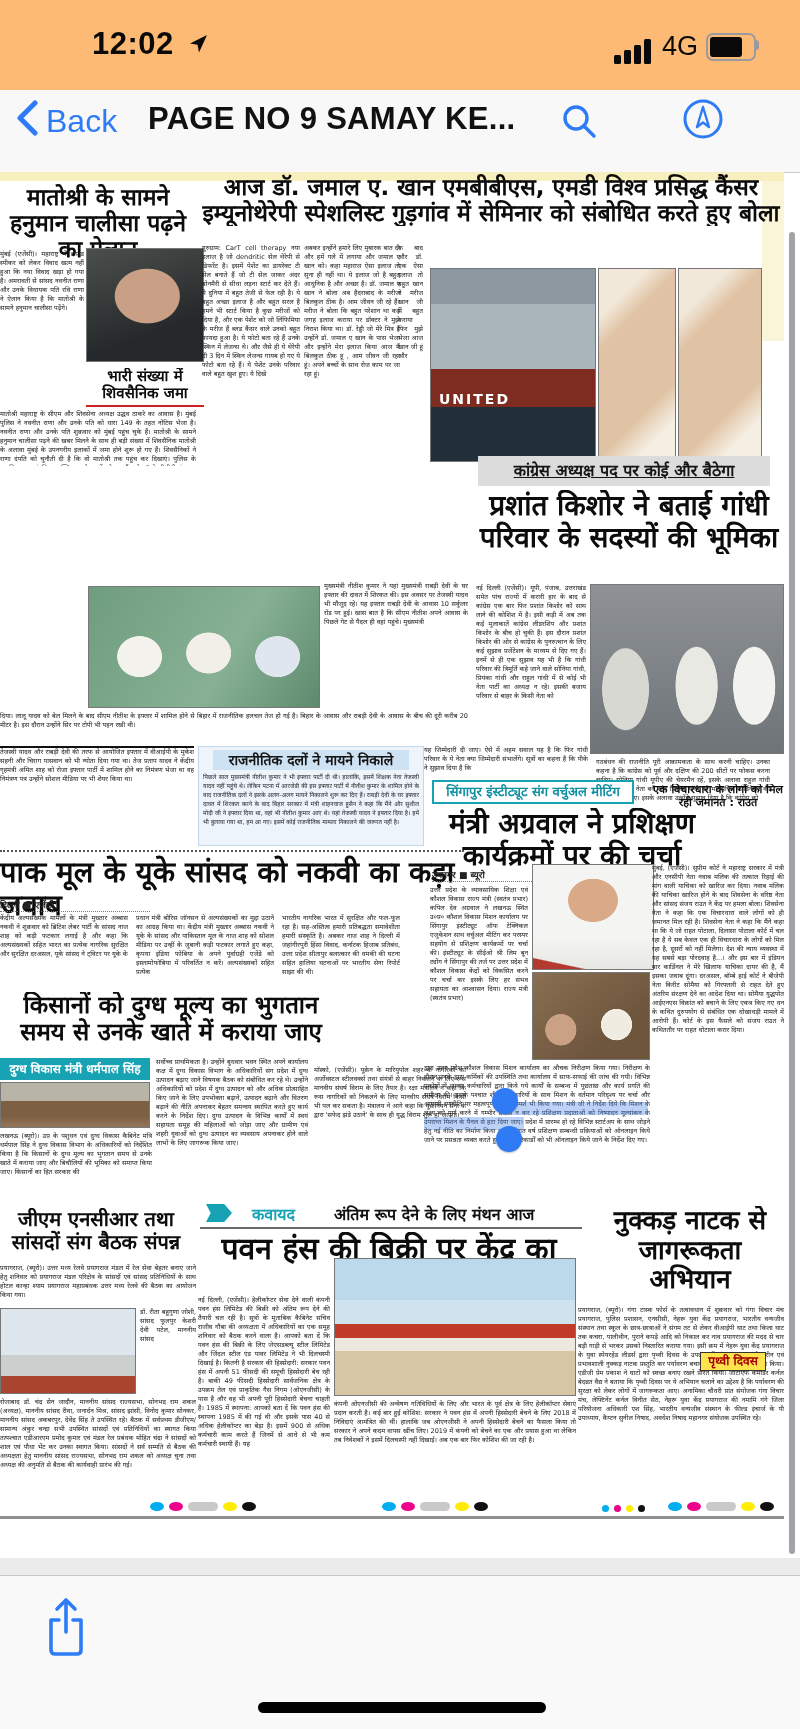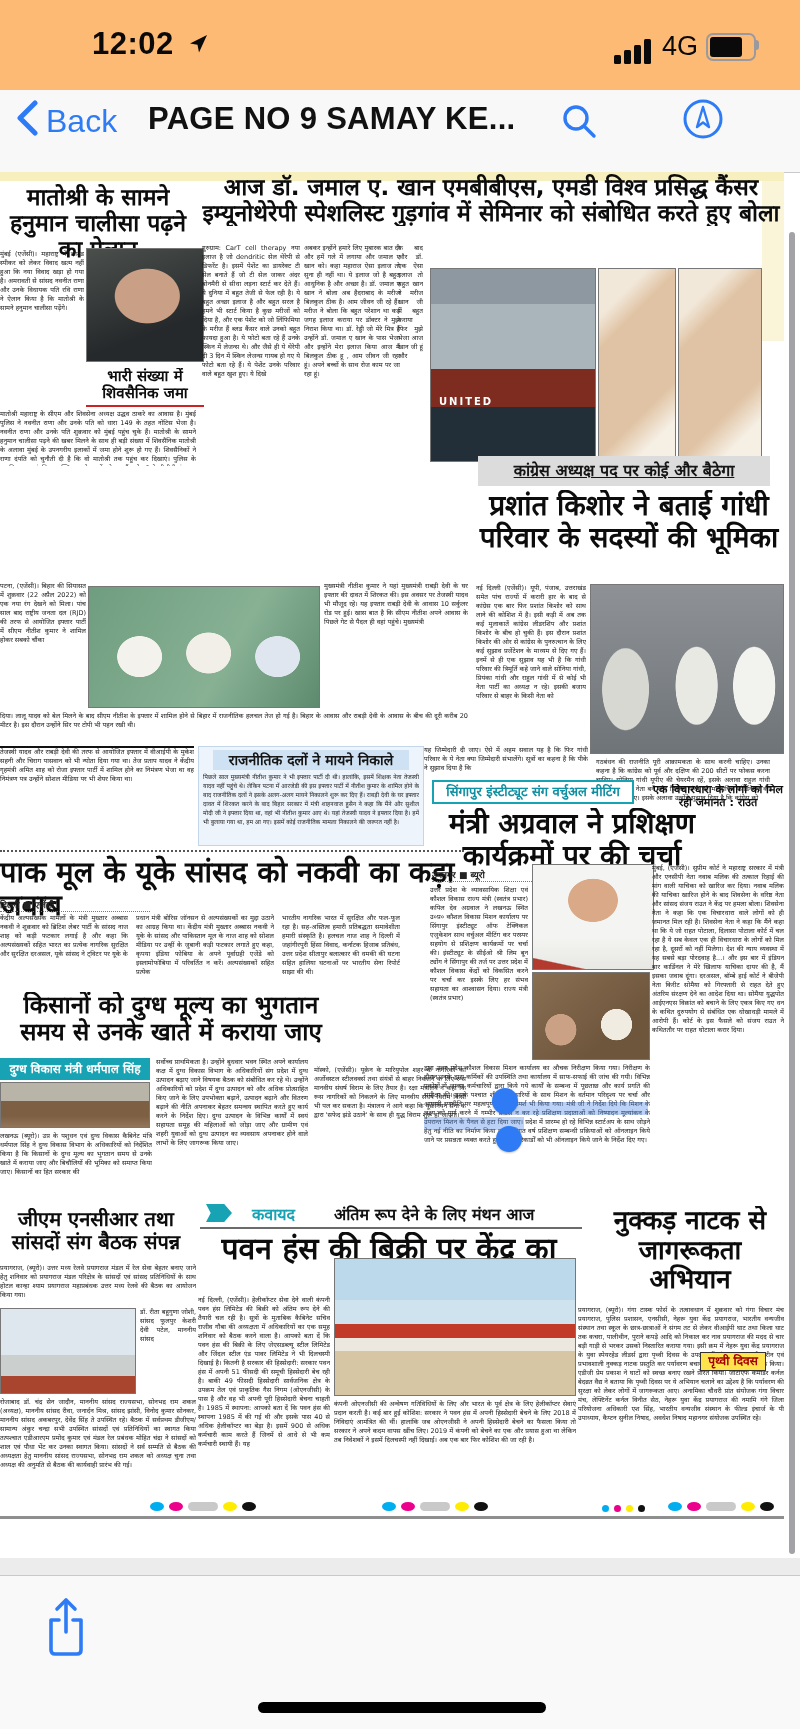--- a/index.html
+++ b/index.html
@@ -63,21 +63,21 @@
   .ph-woman{background:radial-gradient(ellipse 46% 40% at 52% 42%,#c99f85 0 60%,transparent 62%),linear-gradient(160deg,#4a4f4c,#26292b 70%)}
   .ph-podium{background:linear-gradient(180deg,#8d98a1 0 18%,#aab4bb 18% 52%,#7d2c1f 52% 72%,#222e38 72%)}
   .ph-arm{background:linear-gradient(135deg,#f2e8da 0 18%,#e0c3a4 30% 70%,#f5efe4 85%)}
   .ph-caps{background:radial-gradient(ellipse 16% 28% at 22% 58%,#f4f2ec 0 60%,transparent 62%),radial-gradient(ellipse 16% 28% at 52% 55%,#f1efe7 0 60%,transparent 62%),radial-gradient(ellipse 16% 28% at 82% 58%,#dfe6f0 0 60%,transparent 62%),linear-gradient(120deg,#6f9d7f,#88b194 60%,#5d8a6e)}
   .ph-gandhi{background:radial-gradient(ellipse 20% 40% at 18% 62%,#d8d8d2 0 60%,transparent 62%),radial-gradient(ellipse 18% 38% at 55% 60%,#e9e9e4 0 60%,transparent 62%),radial-gradient(ellipse 18% 38% at 85% 60%,#f2f2ee 0 60%,transparent 62%),linear-gradient(180deg,#8e9296,#6f7478)}
   .ph-bald{background:radial-gradient(ellipse 34% 34% at 50% 34%,#d9a988 0 60%,transparent 62%),linear-gradient(12deg,#b33a2e 0 8%,transparent 9%),linear-gradient(180deg,#f4f4f2 0 70%,#e7e7e3)}
   .ph-office{background:radial-gradient(ellipse 22% 30% at 24% 66%,#caa184 0 60%,transparent 62%),radial-gradient(ellipse 22% 30% at 72% 60%,#f0ece2 0 60%,transparent 62%),linear-gradient(140deg,#8a6f52,#6e563d 70%)}
   .ph-desk{background:linear-gradient(180deg,#b9b4a8 0 40%,#7d5f44 40% 75%,#93765a)}
   .ph-panel{background:linear-gradient(180deg,#dfe7ee 0 55%,#cbd0cf 55% 80%,#a9452f 80%)}
   .ph-heli{background:linear-gradient(180deg,#bcd9ec 0 30%,#cfe3ef 30% 48%,#c23a28 48% 58%,#ece8df 58% 68%,#d6c6a4 68%)}
-  .bannertxt{position:absolute;left:8px;bottom:28%;color:#fff;font-size:10px;font-weight:700;letter-spacing:2px}
+  .bannertxt{position:absolute;left:8px;bottom:28%;color:#fff;font-size:14px;font-weight:700;letter-spacing:2px}
 </style>
 </head>
 <body>
 
 <div class="abs statusbar">
   <div class="abs time">12:02</div>
   <span class="abs locarrow">
     <svg width="24" height="24" viewBox="0 0 24 24">
         <path d="M21 3 L4 11.5 L11.5 12.8 L13 20.5 Z" fill="#0a0a0a"></path>
       </svg>
@@ -137,21 +137,20 @@
   <div class="abs t" style="left:304px;top:72px;width:96px;height:218px">अबकर इन्होंने हमारे लिए मुबारक बात दी और हमें गले में लगाया और जमाल ए खान को। कहा महाराज ऐसा इलाज तो सुना ही नहीं था। ये इलाज जो है बहुत आधुनिक है और अच्छा है। डॉ. जमाल ए खान ने बोला अब हैदराबाद के मरीज बिलकुल ठीक है। आम जीवन जी रहे हैं। मरीज ने बोला कि बहुत परेशान था कई जगह इलाज कराया पर डॉक्टर ने मुझे निराश किया था। डॉ. रेड्डी जो मेरे मित्र है उन्होंने डॉ. जमाल ए खान के पास भेजा और इन्होंने मेरा इलाज किया आज मैं बिलकुल ठीक हू , आम जीवन जी रहा हूं। अपने बच्चों के साथ रोज काम पर जा रहा हूं।</div>
   <div class="abs t" style="left:398px;top:72px;width:25px;height:218px">क बाद और डॉ. एक ऐसा इलाज तो बहुत खान ने मरीज खान जी में बहुत कराया फिर मुझे भेजा आज खान जी हूं और</div>
   <div class="abs photo ph-podium" style="left:430px;top:96px;width:166px;height:194px">
     <span class="bannertxt">UNITED</span>
   </div>
   <div class="abs photo ph-arm" style="left:598px;top:96px;width:78px;height:194px"></div>
   <div class="abs photo ph-arm" style="left:678px;top:96px;width:84px;height:194px"></div>
 
   <div class="abs kickC" style="left:478px;top:284px;width:292px;height:30px">कांग्रेस अध्यक्ष पद पर कोई और बैठेगा</div>
 
-  <div class="abs t" style="left:0;top:410px;width:86px;height:150px">पटना, (एजेंसी)। बिहार की सियासत में शुक्रवार (22 अप्रैल 2022) को एक नया रंग देखने को मिला। पांच साल बाद राष्ट्रीय जनता दल (RJD) की तरफ से आयोजित इफ्तार पार्टी में सीएम नीतीश कुमार ने शामिल होकर सबको चौंका</div>
   <div class="abs photo ph-caps" style="left:88px;top:414px;width:232px;height:122px"></div>
   <div class="abs t" style="left:324px;top:410px;width:144px;height:150px">मुख्यमंत्री नीतीश कुमार ने यहां मुख्यमंत्री राबड़ी देवी के घर इफ्तार की दावत में शिरकत की। इस अवसर पर तेजस्वी यादव भी मौजूद रहे। यह इफ्तार राबड़ी देवी के आवास 10 सर्कुलर रोड पर हुई। खास बात है कि सीएम नीतीश अपने आवास के पिछले गेट से पैदल ही वहां पहुंचे। मुख्यमंत्री</div>
   <div class="abs t" style="left:0;top:540px;width:468px;height:32px">दिया। लालू यादव को बेल मिलने के बाद सीएम नीतीश के इफ्तार में शामिल होने से बिहार में राजनीतिक हलचल तेज हो गई है। बिहार के आवास और राबड़ी देवी के आवास के बीच की दूरी करीब 20 मीटर है। इस दौरान उन्होंने सिर पर टोपी भी पहन रखी थी।</div>
 
   <div class="abs h ctr" style="left:474px;top:318px;width:310px;font-size:28px">प्रशांत किशोर ने बताई गांधी परिवार के सदस्यों की भूमिका</div>
   <div class="abs t" style="left:476px;top:412px;width:110px;height:158px">नई दिल्ली (एजेंसी)। यूपी, पंजाब, उत्तराखंड समेत पांच राज्यों में करारी हार के बाद से कांग्रेस एक बार फिर प्रशांत किशोर को साथ लाने की कोशिश में है। इसी कड़ी में अब तक कई मुलाकातें कांग्रेस लीडरशिप और प्रशांत किशोर के बीच हो चुकी हैं। इस दौरान प्रशांत किशोर की ओर से कांग्रेस के पुनरुत्थान के लिए कई सुझाव प्रजेंटेशन के माध्यम से दिए गए हैं। इनमें से ही एक सुझाव यह भी है कि गांधी परिवार की त्रिमूर्ति कहे जाने वाले सोनिया गांधी, प्रियंका गांधी और राहुल गांधी में से कोई भी नेता पार्टी का अध्यक्ष न रहे। इसकी बजाय परिवार से बाहर के किसी नेता को</div>
   <div class="abs photo ph-gandhi" style="left:590px;top:412px;width:194px;height:170px"></div>
   <div class="abs t" style="left:424px;top:574px;width:164px;height:34px">यह जिम्मेदारी दी जाए। ऐसे में अहम सवाल यह है कि फिर गांधी परिवार के ये नेता क्या जिम्मेदारी संभालेंगे। सूत्रों का कहना है कि पीके ने सुझाव दिया है कि</div>
   <div class="abs t" style="left:596px;top:586px;width:174px;height:58px">गठबंधन की राजनीति पूरी आक्रामकता के साथ करनी चाहिए। उनका कहना है कि कांग्रेस को पूर्व और दक्षिण की 200 सीटों पर फोकस करना चाहिए। सोनिया गांधी यूपीए की चेयरमैन रहें, इसके अलावा राहुल गांधी संसदीय बोर्ड के नेता बनें और प्रियंका गांधी को महासचिव कॉर्डिनेशन की जिम्मेदारी दी जाए। इसके अलावा उन्होंने सुझाव दिया है कि कांग्रेस को</div>
 
@@ -161,21 +160,21 @@
 
   <div class="abs gbox" style="left:198px;top:574px;width:226px;height:100px">
     <div class="ghead">राजनीतिक दलों ने मायने निकाले</div>
     <div class="t" style="margin:0 4px;height:68px;font-size:6px">पिछले साल मुख्यमंत्री नीतीश कुमार ने भी इफ्तार पार्टी दी थी। हालांकि, इसमें शिक्षक नेता तेजस्वी यादव नहीं पहुंचे थे। लेकिन पटना में आरजेडी की इस इफ्तार पार्टी में नीतीश कुमार के शामिल होने के बाद राजनीतिक दलों ने इसके अलग-अलग मायने निकालने शुरू कर दिए हैं। राबड़ी देवी के घर इफ्तार दावत में शिरकत करने के बाद बिहार सरकार में मंत्री शाहनवाज हुसैन ने कहा कि मैंने और सुशील मोदी जी ने इफ्तार दिया था, वहां भी नीतीश कुमार आए थे। यहां तेजस्वी यादव ने इफ्तार दिया है। हमें भी बुलाया गया था, हम आ गए। इसमें कोई राजनीतिक मामला निकालने की जरूरत नहीं है।</div>
   </div>
 
   <div class="abs h dotrule" style="left:0;top:678px;width:464px;font-size:29px;padding-top:4px">पाक मूल के यूके सांसद को नकवी का कड़ा जवाब</div>
   <div class="abs byl" style="left:0;top:726px;width:150px;border-bottom:1px dotted #777">दिल्ली ■ एजेंसी</div>
   <div class="abs t" style="left:0;top:742px;width:128px;height:76px">केंद्रीय अल्पसंख्यक मामलों के मंत्री मुख्तार अब्बास नकवी ने शुक्रवार को ब्रिटिश लेबर पार्टी के सांसद नाज शाह को कड़ी फटकार लगाई है और कहा कि अल्पसंख्यकों सहित भारत का प्रत्येक नागरिक सुरक्षित और सुरक्षित दरअसल, यूके सांसद ने ट्विटर पर यूके के</div>
   <div class="abs t" style="left:136px;top:742px;width:138px;height:76px">प्रधान मंत्री बोरिस जॉनसन से अल्पसंख्यकों का मुद्दा उठाने का आग्रह किया था। केंद्रीय मंत्री मुख्तार अब्बास नकवी ने यूके के सांसद और पाकिस्तान मूल के नाज शाह को सोशल मीडिया पर उन्हीं के जुबानी कड़ी फटकार लगाते हुए कहा, कृपया इंडिया फोबिया के अपने पूर्वाग्रही एजेंडे को इस्लामोफोबिया में परिवर्तित न करें। अल्पसंख्यकों सहित प्रत्येक</div>
-  <div class="abs t" style="left:282px;top:742px;width:118px;height:76px">भारतीय नागरिक भारत में सुरक्षित और फल-फूल रहा है। सह-अस्तित्व हमारी प्रतिबद्धता समावेशीता हमारी संस्कृति है। हलचल नाज शाह ने दिल्ली में जहांगीरपुरी हिंसा विवाद, कर्नाटक हिजाब प्रतिबंध, उत्तर प्रदेश सीतापुर बलात्कार की धमकी की घटना सहित हालिया घटनाओं पर भारतीय सेना रिपोर्ट साझा की थी।</div>
+  <div class="abs t" style="left:282px;top:742px;width:118px;height:76px">भारतीय नागरिक भारत में सुरक्षित और फल-फूल रहा है। सह-अस्तित्व हमारी प्रतिबद्धता समावेशीता हमारी संस्कृति है। अबकर नाज शाह ने दिल्ली में जहांगीरपुरी हिंसा विवाद, कर्नाटक हिजाब प्रतिबंध, उत्तर प्रदेश सीतापुर बलात्कार की धमकी की घटना सहित हालिया घटनाओं पर भारतीय सेना रिपोर्ट साझा की थी।</div>
 
   <div class="abs tealbox" style="left:432px;top:608px;width:202px;height:24px">सिंगापुर इंस्टीट्यूट संग वर्चुअल मीटिंग</div>
   <div class="abs h ctr" style="left:430px;top:636px;width:284px;font-size:28px">मंत्री अग्रवाल ने प्रशिक्षण कार्यक्रमों पर की चर्चा</div>
   <div class="abs byl" style="left:432px;top:696px;width:120px;border-bottom:1px dotted #777">उपनगर ■ ब्यूरो</div>
   <div class="abs t" style="left:430px;top:714px;width:98px;height:162px">उत्तर प्रदेश के व्यावसायिक शिक्षा एवं कौशल विकास राज्य मंत्री (स्वतंत्र प्रभार) कपिल देव अग्रवाल ने लखनऊ स्थित उ०प्र० कौशल विकास मिशन कार्यालय पर सिंगापुर इंस्टीट्यूट ऑफ टेक्निकल एजुकेशन साथ वर्चुअल मीटिंग कर परस्पर सहयोग से प्रशिक्षण कार्यक्रमों पर चर्चा की। इंस्टीट्यूट के सीईओ श्री लिम बून ट्योंग ने सिंगापुर की तर्ज पर उत्तर प्रदेश में कौशल विकास केंद्रों को विकसित करने पर चर्चा कर इसके लिए हर संभव सहायता का आश्वासन दिया। राज्य मंत्री (स्वतंत्र प्रभार)</div>
   <div class="abs photo ph-bald" style="left:532px;top:692px;width:122px;height:106px"></div>
   <div class="abs photo ph-office" style="left:532px;top:800px;width:118px;height:88px"></div>
   <div class="abs t" style="left:424px;top:892px;width:226px;height:134px">द्वारा उत्तर प्रदेश कौशल विकास मिशन कार्यालय का औचक निरीक्षण किया गया। निरीक्षण के दौरान उनके द्वारा कर्मिकों की उपस्थिति तथा कार्यालय में साफ-सफाई की जांच की गयी। विभिन्न प्रकोष्ठों में जाकर कर्मचारियों द्वारा किये गये कार्यों के सम्बन्ध में पूछताछ और कार्य प्रगति की समीक्षा की। इसके पश्चात शीर्ष अधिकारियों के साथ मिशन के वर्तमान परिदृश्य पर चर्चा और आगामी रणनीति पर महत्वपूर्ण विचार-विमर्श भी किया गया। मंत्री जी ने निर्देश दिये कि मिशन के लक्ष्य को पूर्ण करने में गम्भीर प्रयास न कर रहे प्रशिक्षण प्रदाताओं को निष्पादन मूल्यांकन के उपरान्त मिशन के पैनल से हटा दिया जाए। प्रदेश में प्रारम्भ हो रहे विभिन्न स्टार्टअप के साथ जोड़ने हेतु नई नीति का निर्माण किया जाए। विगत वर्ष प्रशिक्षण सम्बन्धी प्रक्रियाओं को ऑनलाइन किये जाने पर प्रसन्नता व्यक्त करते हुए विभिन्न रिकार्डों को भी ऑनलाइन किये जाने के निर्देश दिए गए।</div>
 
   <div class="abs selhl" style="left:500px;top:930px;width:148px;height:13px"></div>

